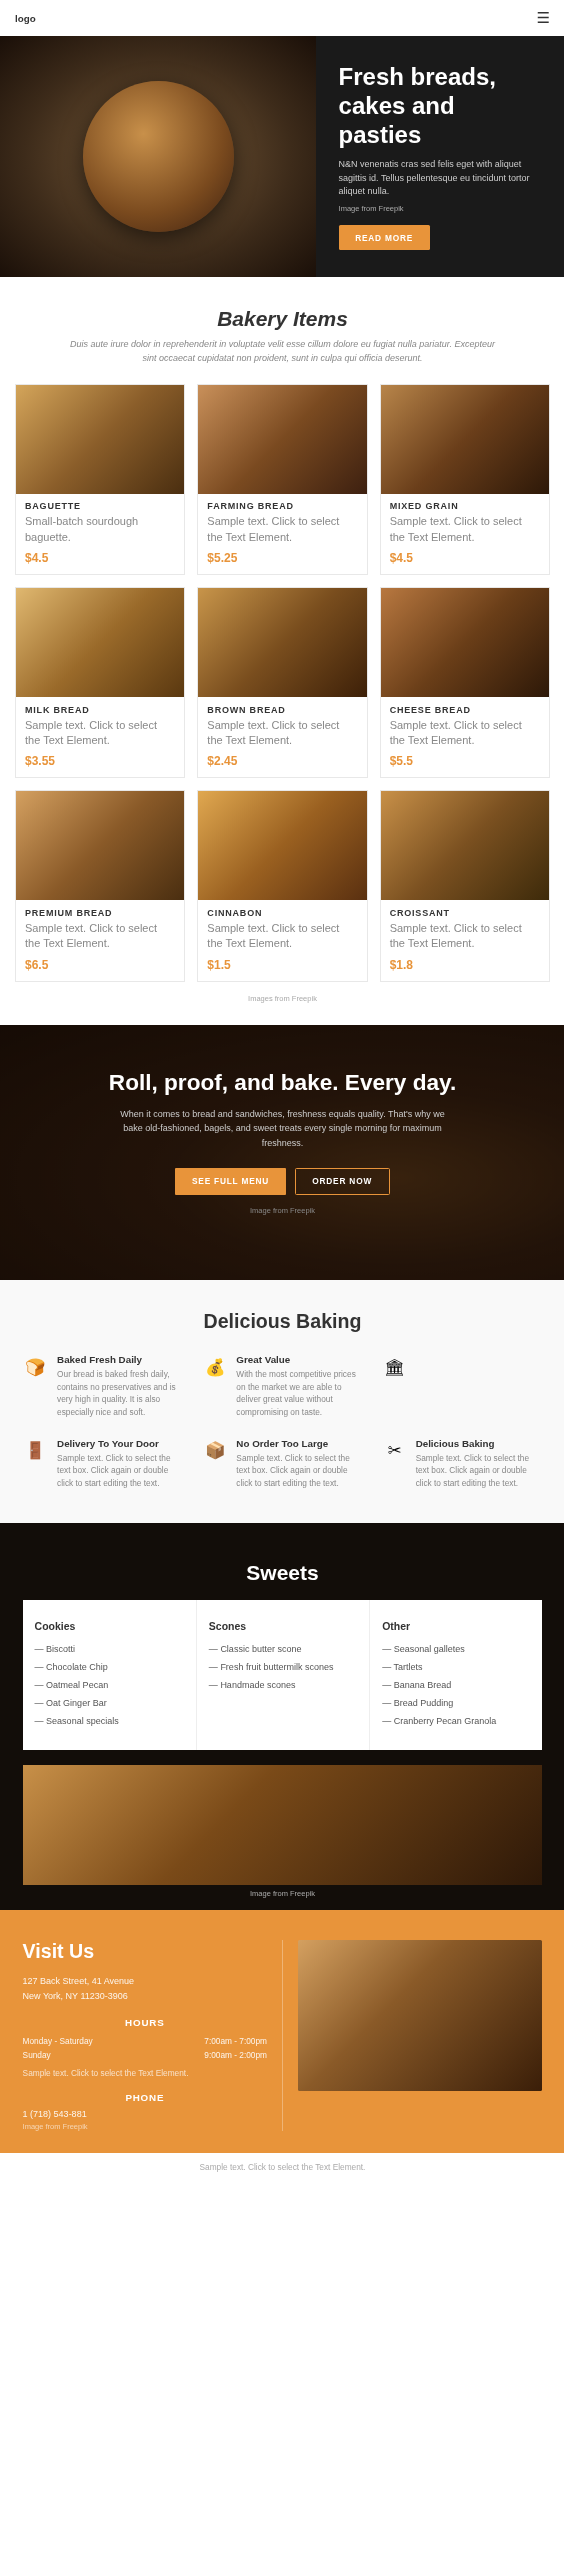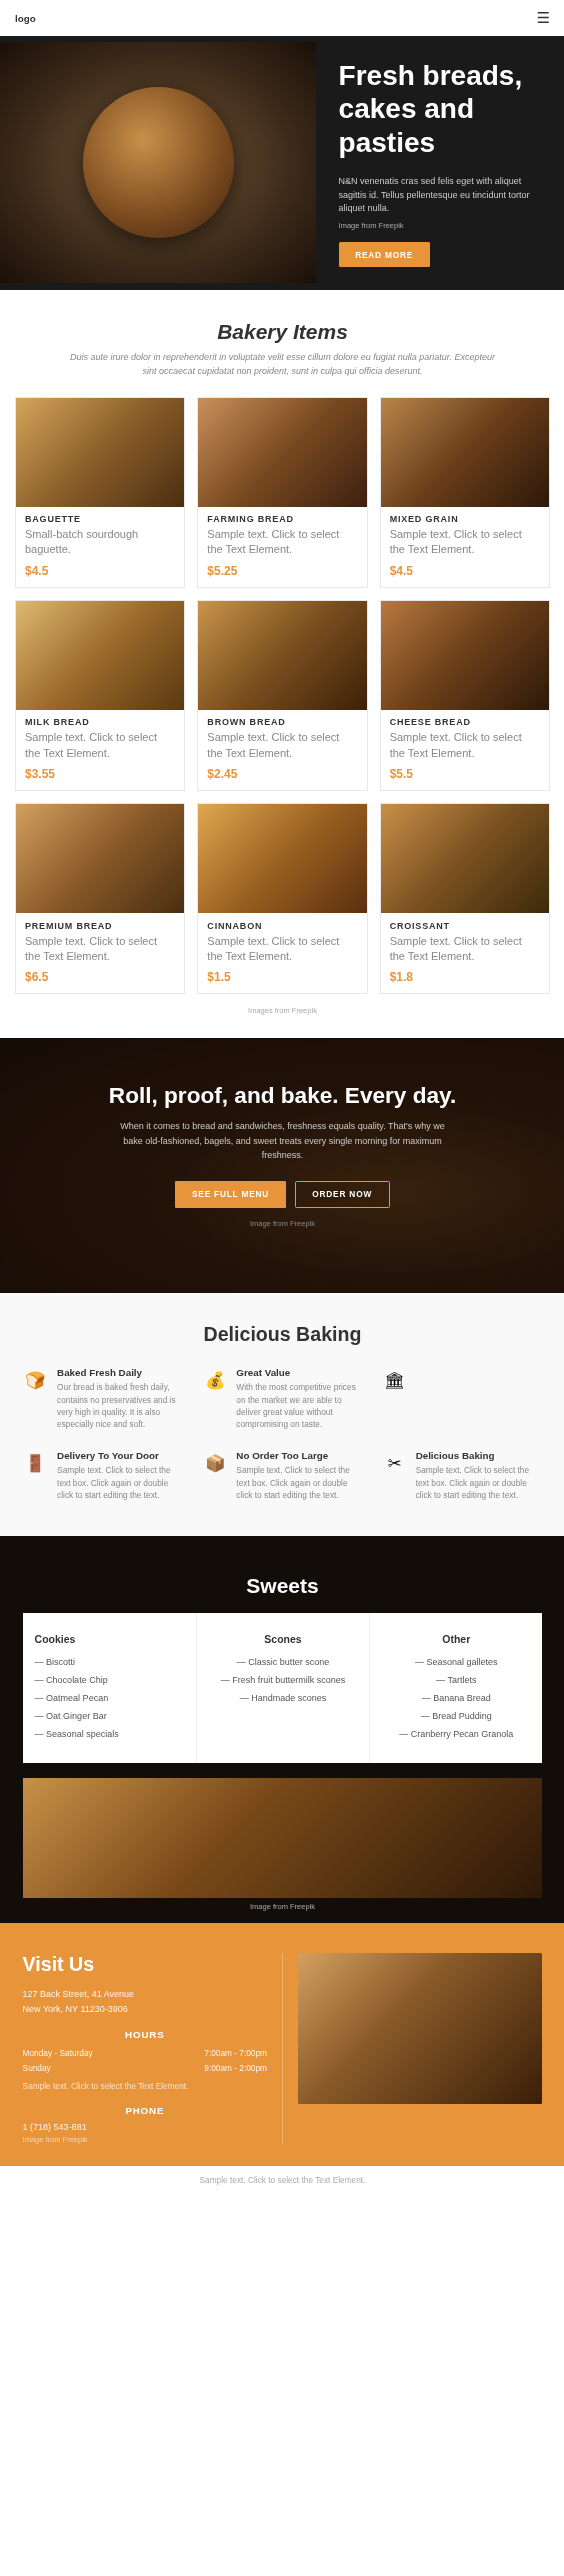--- a/index.html
+++ b/index.html
@@ -43,21 +43,21 @@
       width: 151px; height: 151px;
       border-radius: 50%;
       background: radial-gradient(circle at 40% 35%, #c8904a, #7a4a1e 60%, #3d2010 100%);
       box-shadow: 0 6px 22.6px rgba(0,0,0,0.6);
       position: relative;
     }
     .hero-content {
       padding: 22.6px 22.6px 22.6px 22.6px;
       flex: 1;
     }
-    .hero-content h1 { font-size: 28px; color: #fff; font-weight: bold; line-height: 1.2; margin-bottom: 16px; }
+    .hero-content h1 { font-size: 24px; color: #fff; font-weight: bold; line-height: 1.2; margin-bottom: 9px; }
     .hero-content p { font-size: 9px; color: #ccc; line-height: 1.5; margin-bottom: 4.5px; }
     .hero-content .image-credit { font-size: 7.5px; color: #aaa; margin-bottom: 10.5px; }
     .btn-read-more {
       background: #e8943a;
       color: #fff;
       border: none;
       padding: 7.5px 16.6px;
       font-size: 8.3px;
       font-weight: bold;
       letter-spacing: 0.8px;
@@ -200,21 +200,21 @@
     .sweets-grid {
       display: grid;
       grid-template-columns: repeat(3, 1fr);
       gap: 0;
       background: #fff;
     }
     .sweets-col {
       background: #fff;
       padding: 20px 12px;
     }
-    .sweets-col + .sweets-col { border-left: 0.8px solid #eee; text-align: center; }
+    .sweets-col + .sweets-col { border-left: 0.8px solid #eee; }
     .sweets-col h3 { font-size: 10.5px; font-weight: bold; color: #333; margin-bottom: 7.5px; }
     .sweets-col ul { list-style: none; padding: 0; }
     .sweets-col ul li { font-size: 9px; color: #555; line-height: 2; }
     .sweets-col ul li::before { content: '— '; color: #555; }
     .sweets-bottom-img {
       width: 100%;
       height: 120px;
       background: linear-gradient(135deg, #c89048 0%, #7a4a18 40%, #2d1808 100%);
       position: relative;
       margin-top: 15px;

